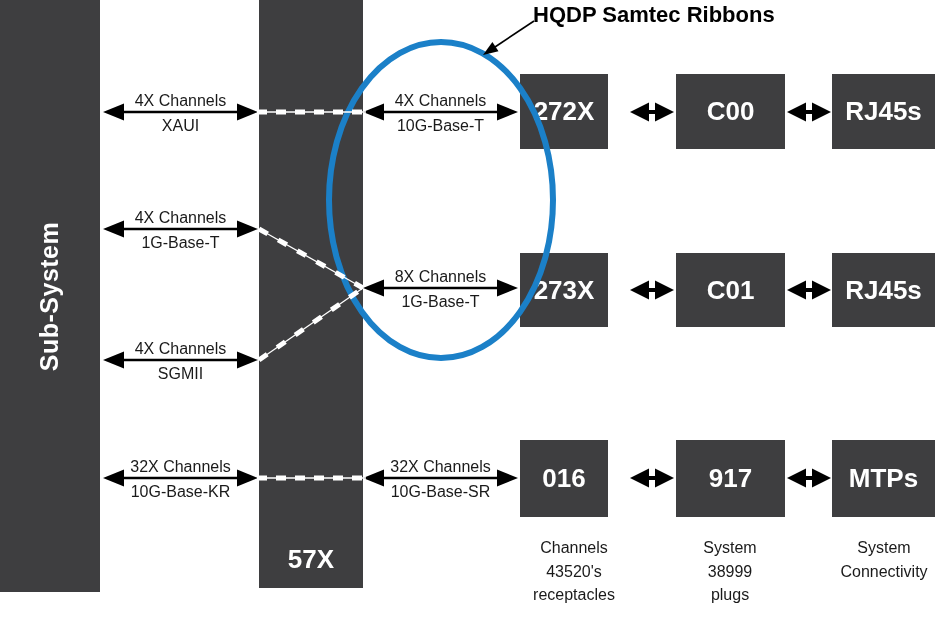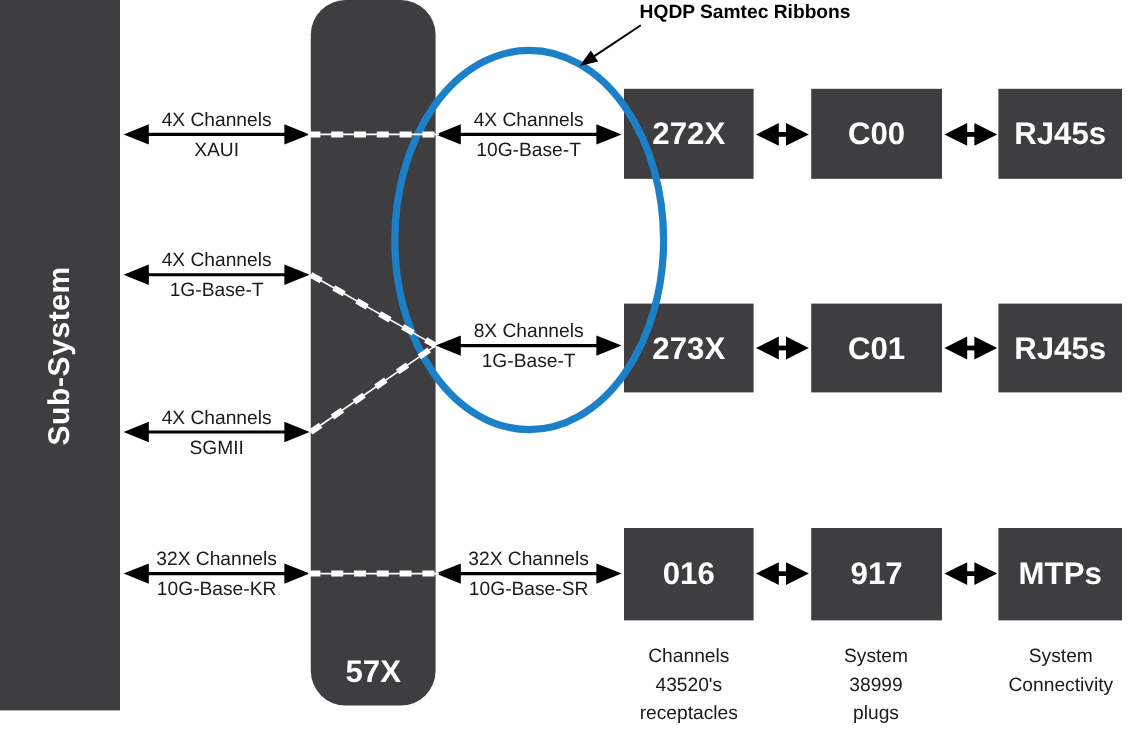--- a/index.html
+++ b/index.html
@@ -8,30 +8,30 @@
     font-family:"Liberation Sans", sans-serif; background:#fff;
   }
   .bar { position:absolute; top:0; background:#3e3e40; }
   .bar-subsystem { left:0; width:100px; height:592px;
     display:flex; align-items:center; justify-content:center; }
   .bar-subsystem .vlabel {
     transform:rotate(-90deg); white-space:nowrap;
     color:#fff; font-weight:bold; font-size:25px; letter-spacing:0.5px;
   }
   .bar-switch { left:259px; width:104px; height:588px;
-    display:flex; align-items:flex-end; justify-content:center;border-radius:29px; }
+    display:flex; align-items:flex-end; justify-content:center; }
   .bar-switch .blabel {
     color:#fff; font-weight:bold; font-size:26px; margin-bottom:13px;
   }
   .box {
     position:absolute; background:#3e3e40; color:#fff;
     font-weight:bold; font-size:26px;
     display:flex; align-items:center; justify-content:center;
   }
-  .col-a { left:520px; width:108px; }
+  .col-a { left:520px; width:88px; }
   .col-b { left:676px; width:109px; }
   .col-c { left:832px; width:103px; }
   .row-1 { top:74px;  height:75px; }
   .row-2 { top:253px; height:74px; }
   .row-3 { top:440px; height:77px; }
   .link-label { position:absolute; width:155px; height:0; }
   .link-left  { left:103px; }
   .link-right { left:363px; }
   .ll1, .ll2 {
     position:absolute; left:0; right:0; text-align:center;
@@ -41,21 +41,21 @@
   .ll2 { top:6px; }
   .y-112 { top:112px; } .y-229 { top:229px; } .y-360 { top:360px; }
   .y-478 { top:478px; } .y-288 { top:288px; }
   .caption {
     position:absolute; top:536px; width:160px; text-align:center;
     font-size:16px; line-height:23.5px; color:#1a1a1a;
   }
   .cap-a { left:494px; } .cap-b { left:650px; } .cap-c { left:804px; }
   .title {
     position:absolute; left:533px; top:2px; white-space:nowrap;
-    font-size:16px; font-weight:bold; color:#000;
+    font-size:22px; font-weight:bold; color:#000;
   }
   svg.overlay { position:absolute; left:0; top:0; pointer-events:none; }
 </style>
 </head>
 <body>
 
 <div class="canvas">
 
   <div class="bar bar-subsystem">
     <span class="vlabel">Sub-System</span>

